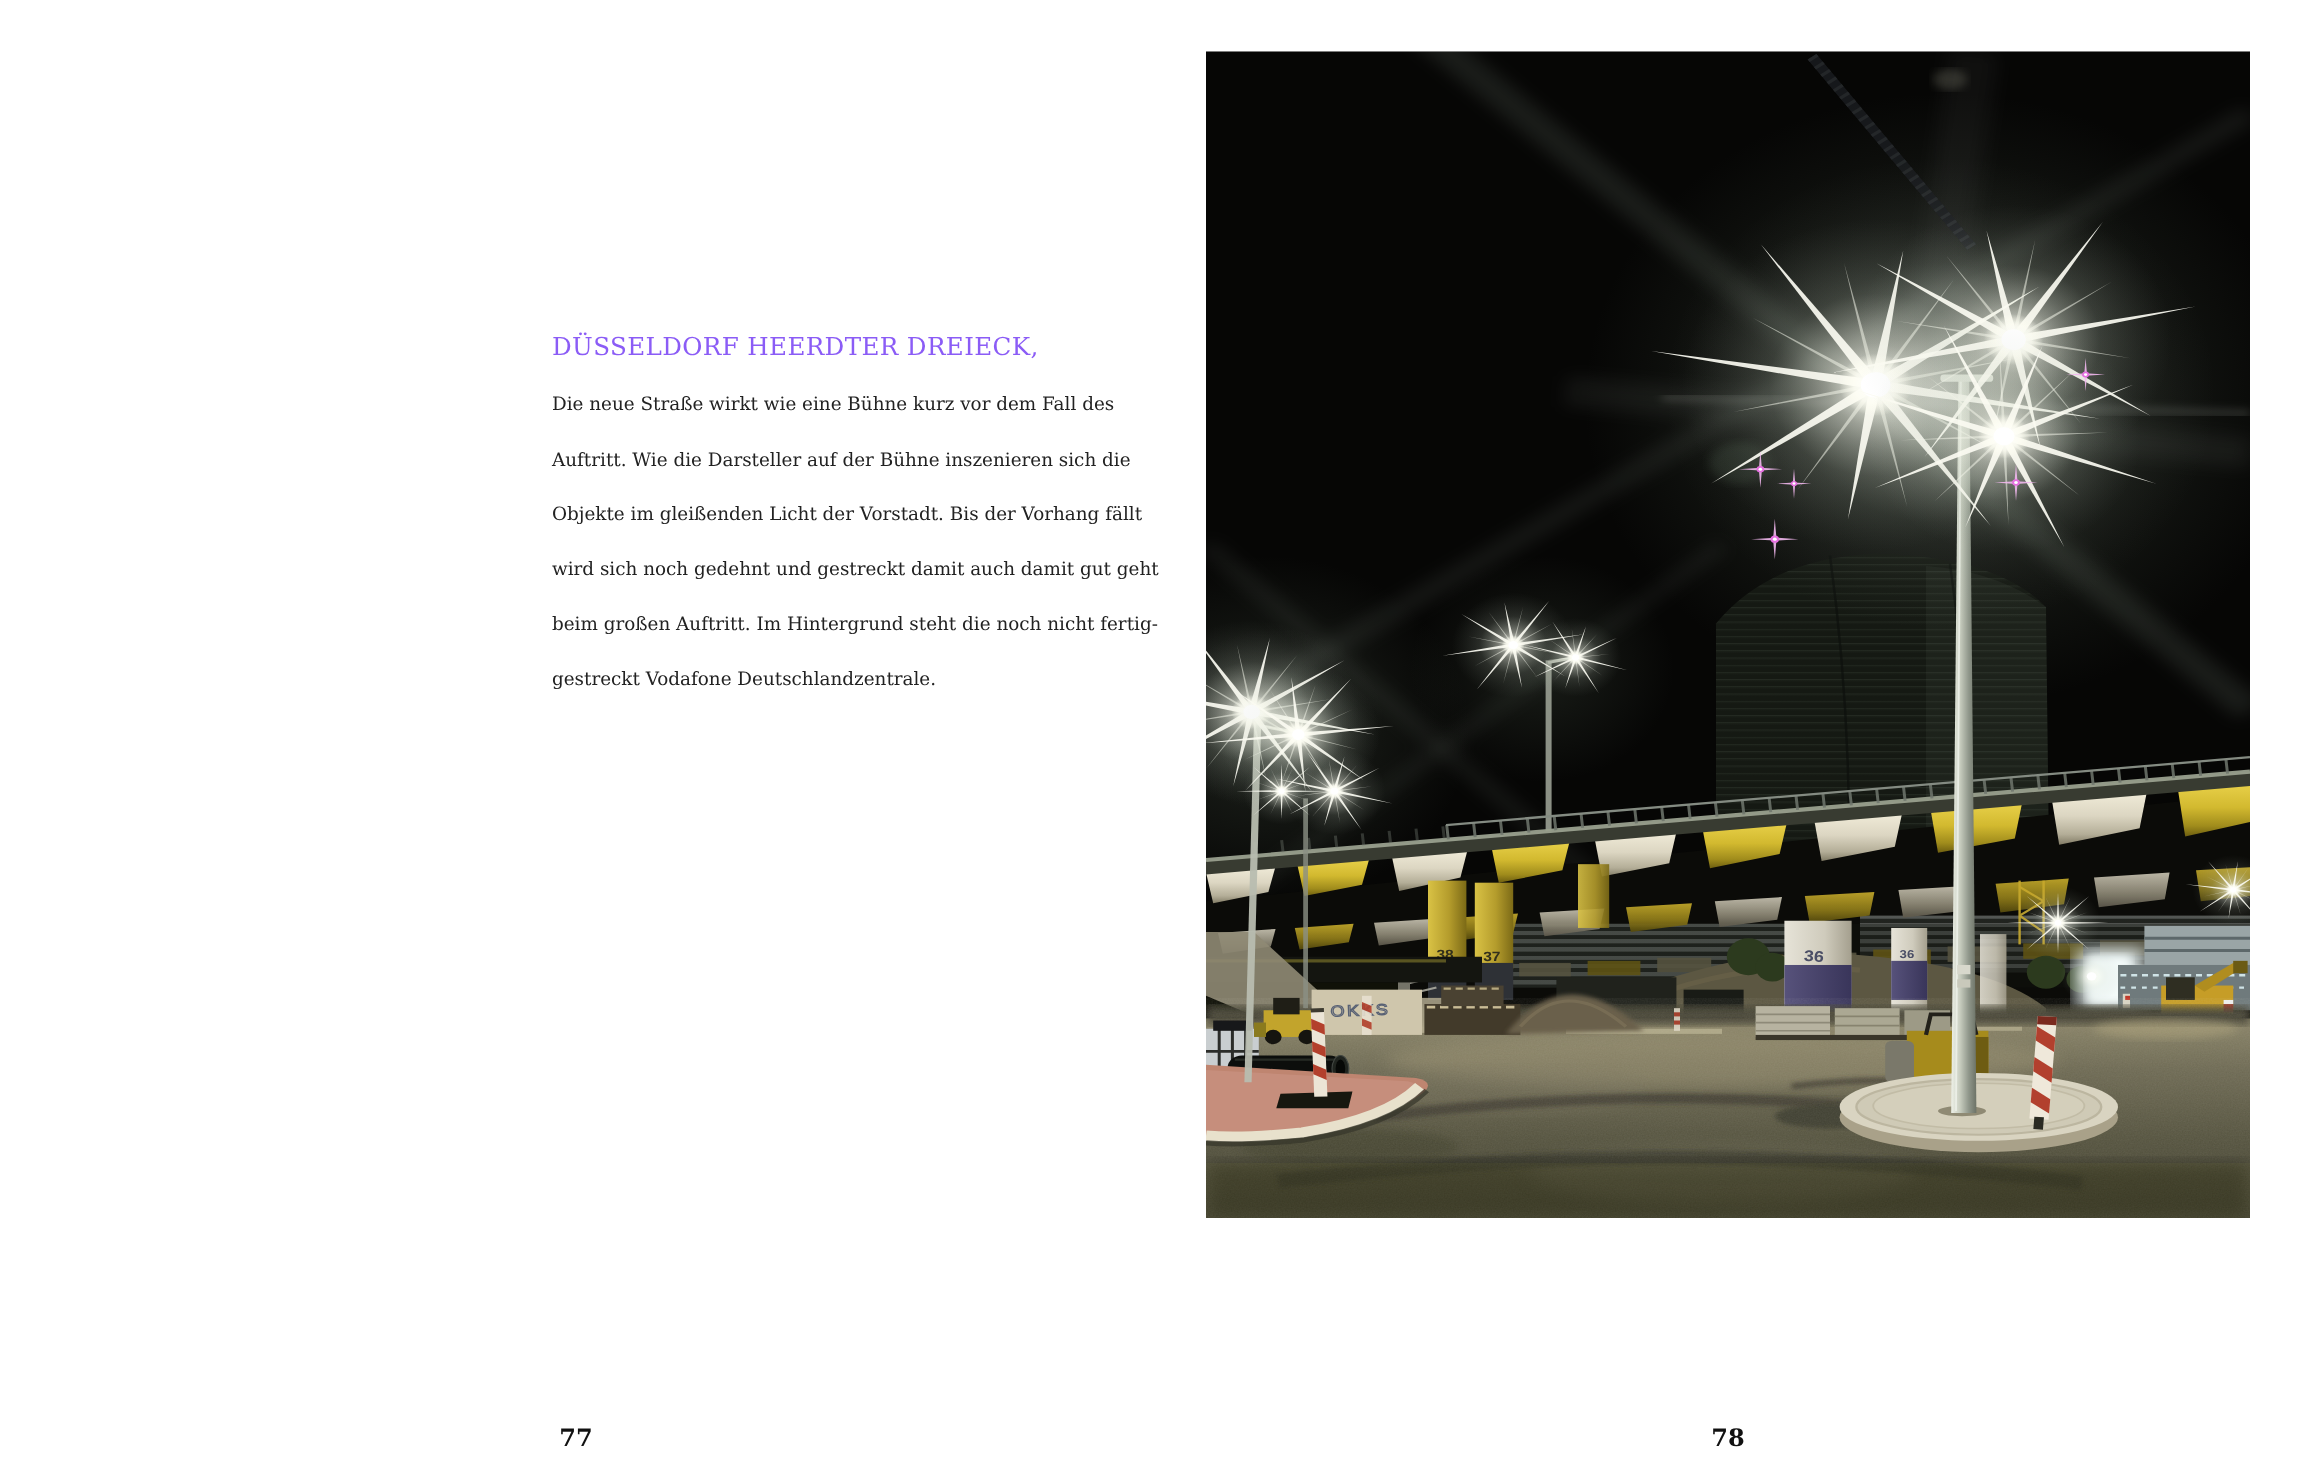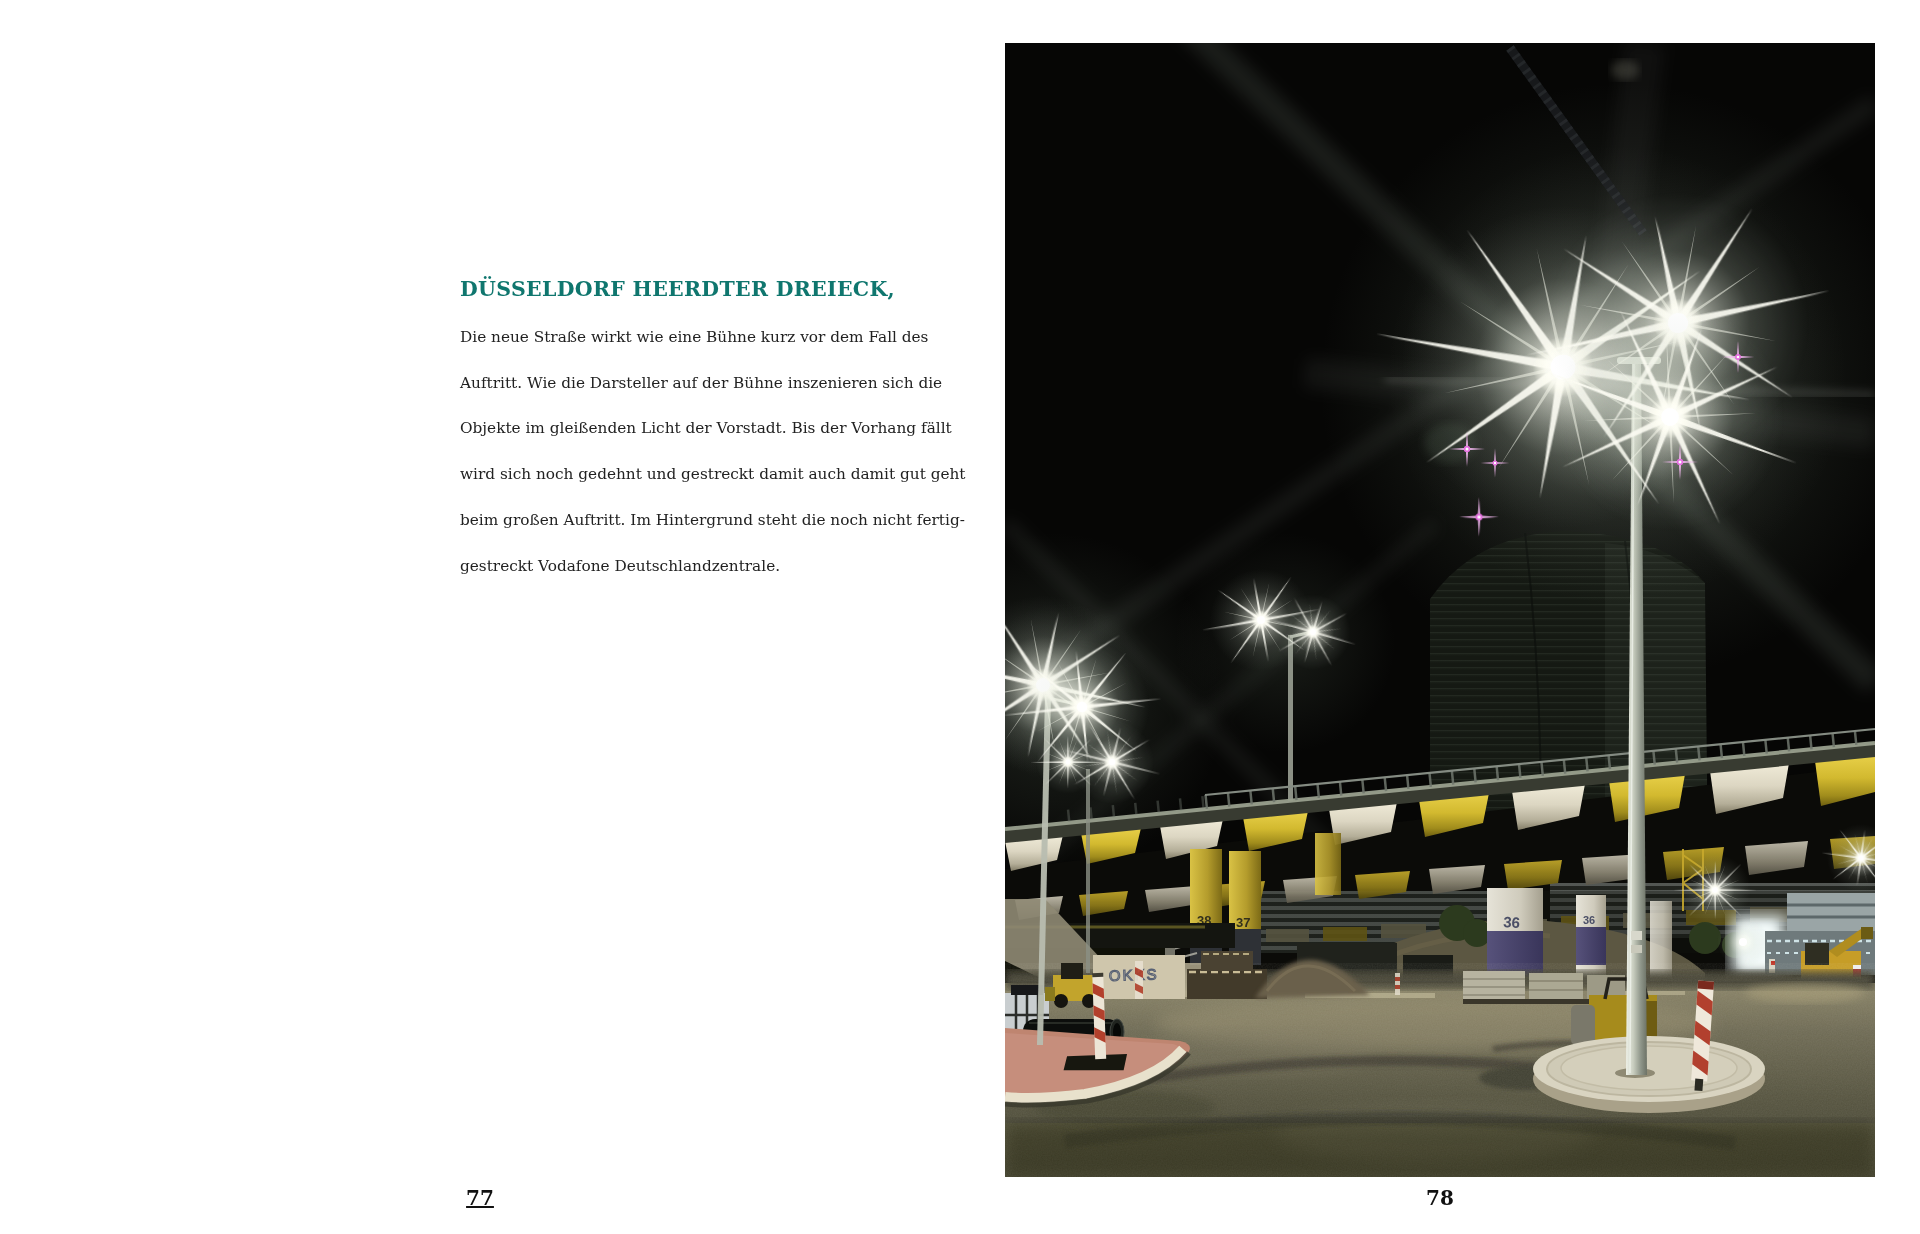--- a/index.html
+++ b/index.html
@@ -1,25 +1,25 @@
 <!DOCTYPE html>
 <html><head>
 <meta charset="utf-8">
 <style>
   html,body{margin:0;padding:0;background:#ffffff;}
   #spread{position:relative;width:1920px;height:1234px;background:#ffffff;overflow:hidden;
           font-family:"DejaVu Serif","Liberation Serif",serif;color:#1c1c1c;}
   #caption-block{position:absolute;left:460px;top:276px;width:460px;}
-  #caption-title{font-weight:bold;font-size:20.5px;line-height:27px;letter-spacing:.3px;color:#0f766e;}
+  #caption-title{font-weight:normal;font-size:20.5px;line-height:27px;letter-spacing:.3px;color:#8b5cf6;}
   #caption-body{margin-top:23px;font-size:15.3px;line-height:21.7px;color:#222222;}
   #caption-body div{white-space:nowrap;margin-top:24px;}
   .pagenum{position:absolute;top:1186px;width:960px;text-align:center;font-weight:bold;font-size:20px;color:#111;}
-  #pagenum-left{left:0;text-decoration:underline;}
+  #pagenum-left{left:0;}
   #pagenum-right{left:960px;}
-  #photo{position:absolute;left:1005px;top:43px;width:870px;height:1134px;background:#060605;text-align:right;}
+  #photo{position:absolute;left:1005px;top:43px;width:870px;height:972px;background:#060605;text-align:right;}
   #photo svg{display:block;width:100%;height:100%;}
 </style>
 </head>
 <body>
 
 <div id="spread">
 
   <div id="caption-block">
     <div id="caption-title">
       <div>DÜSSELDORF HEERDTER DREIECK,</div>

